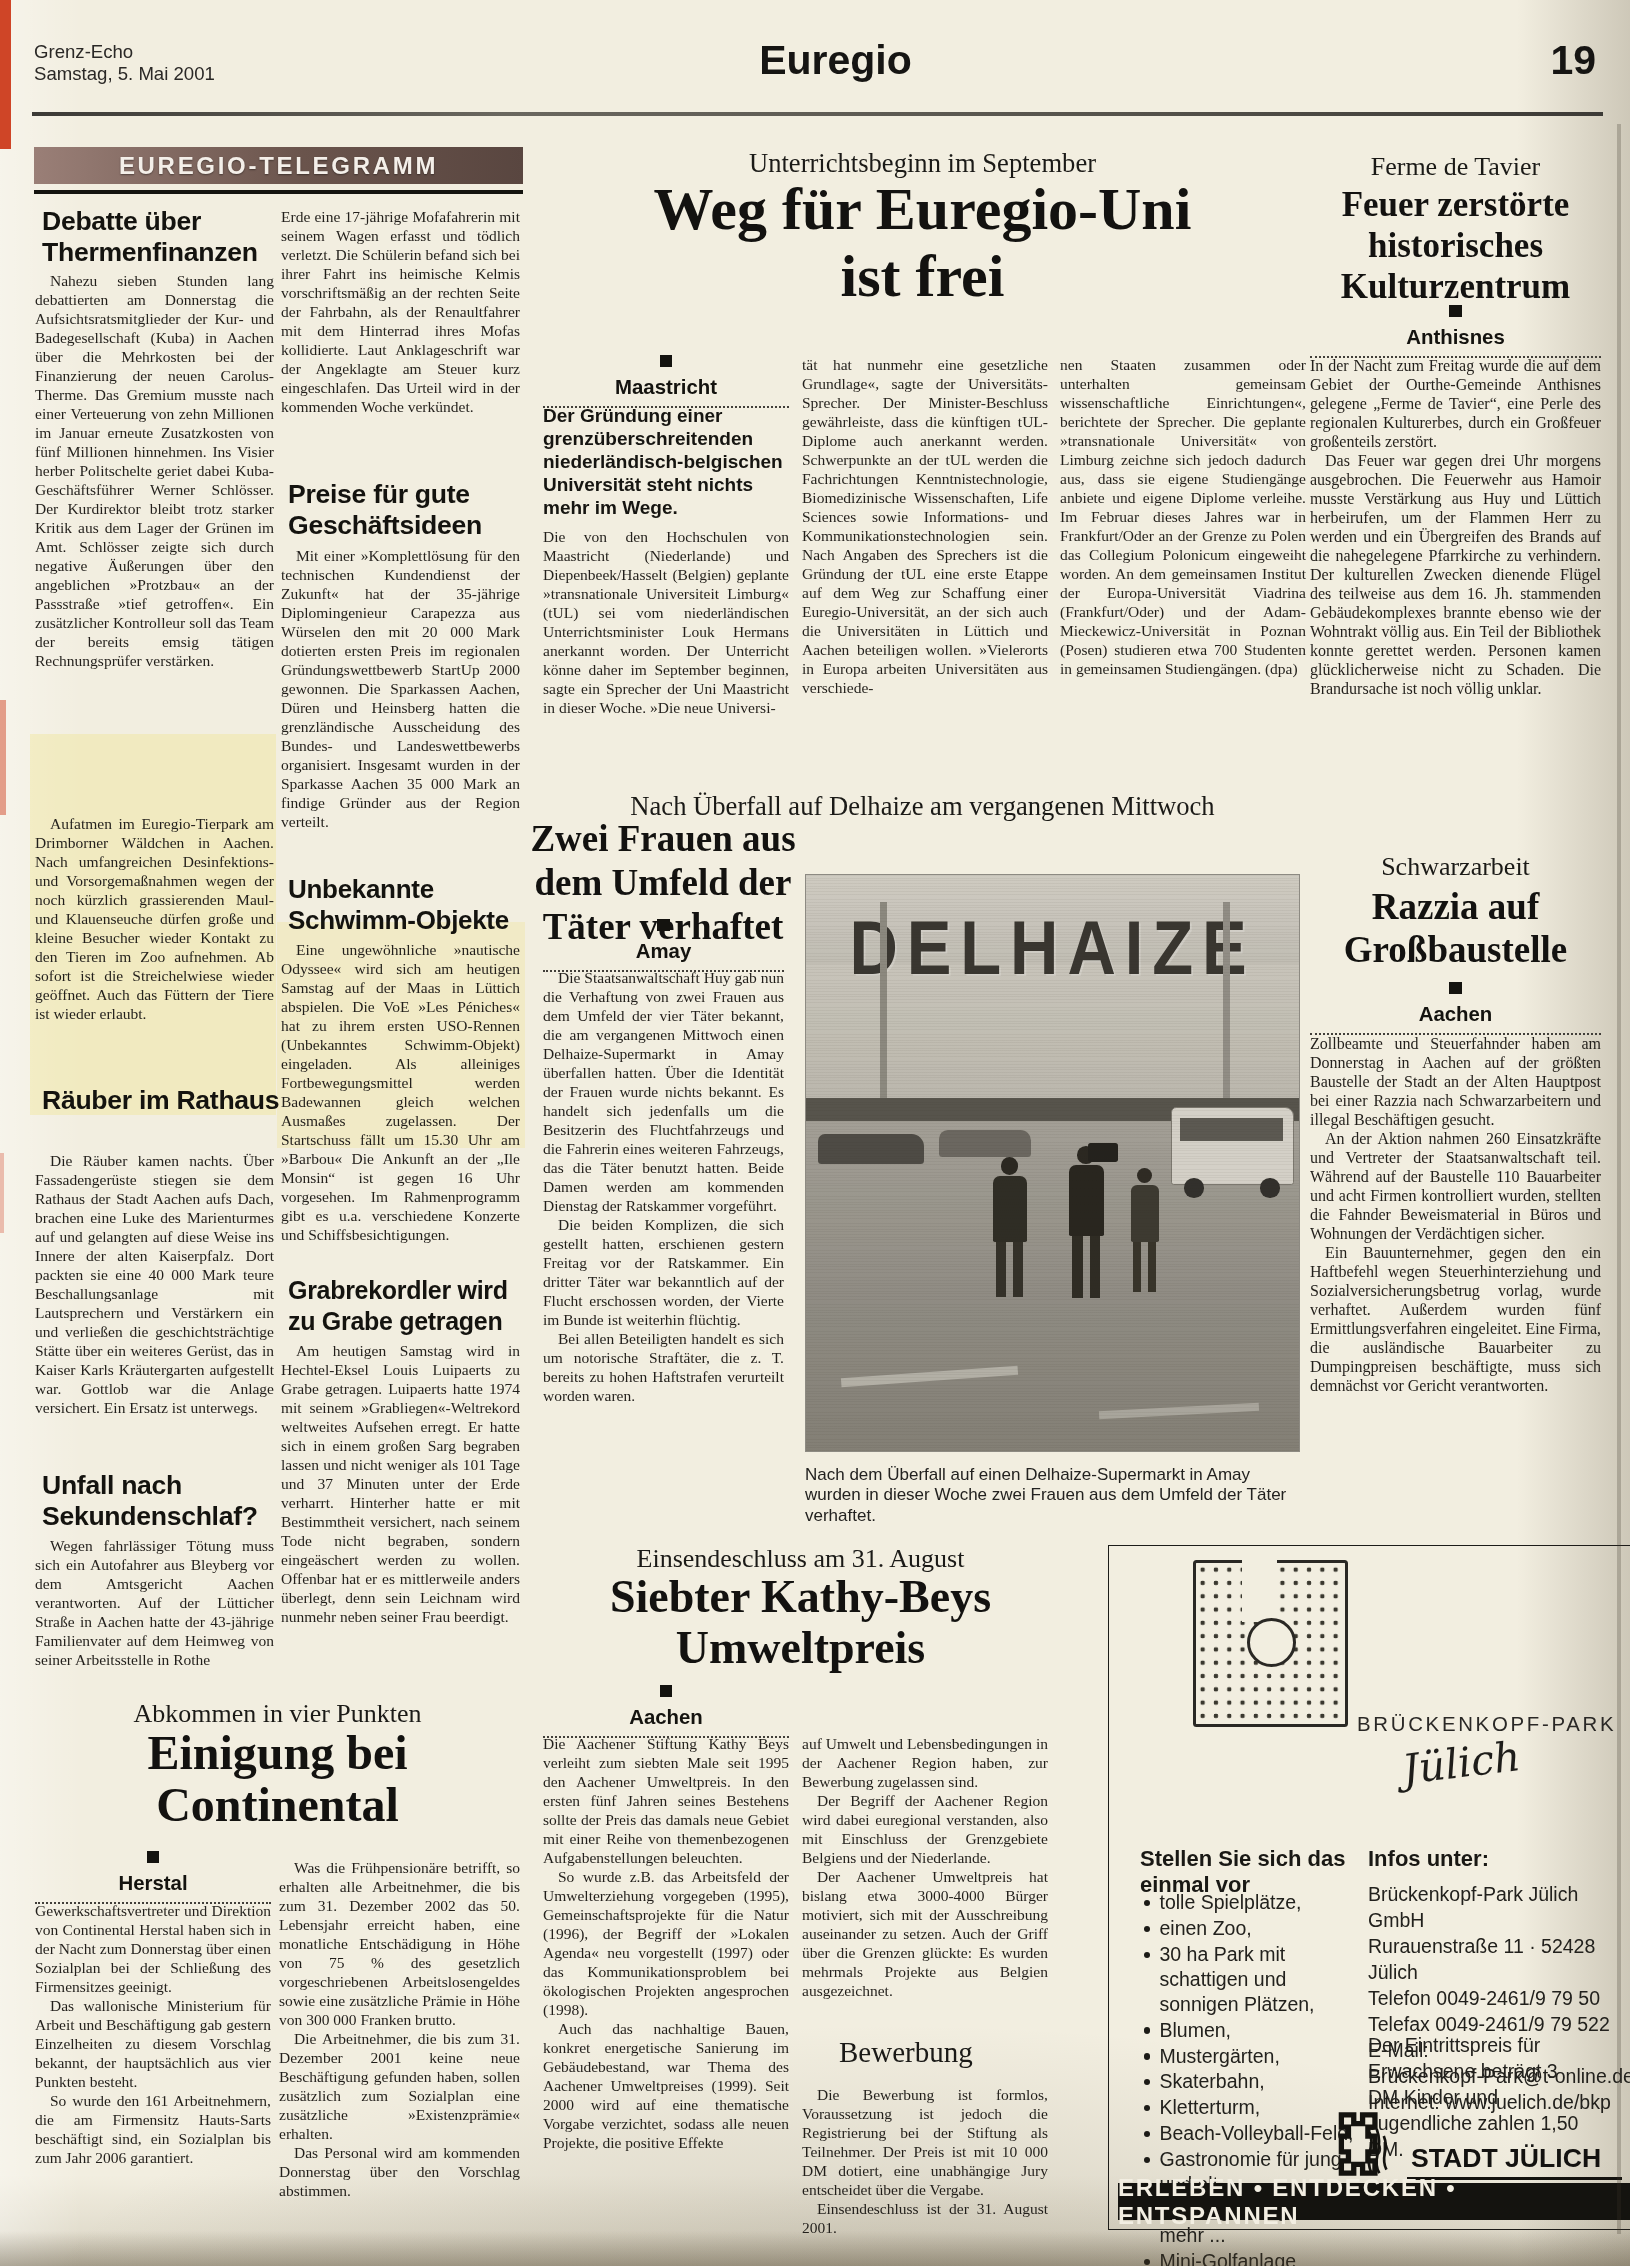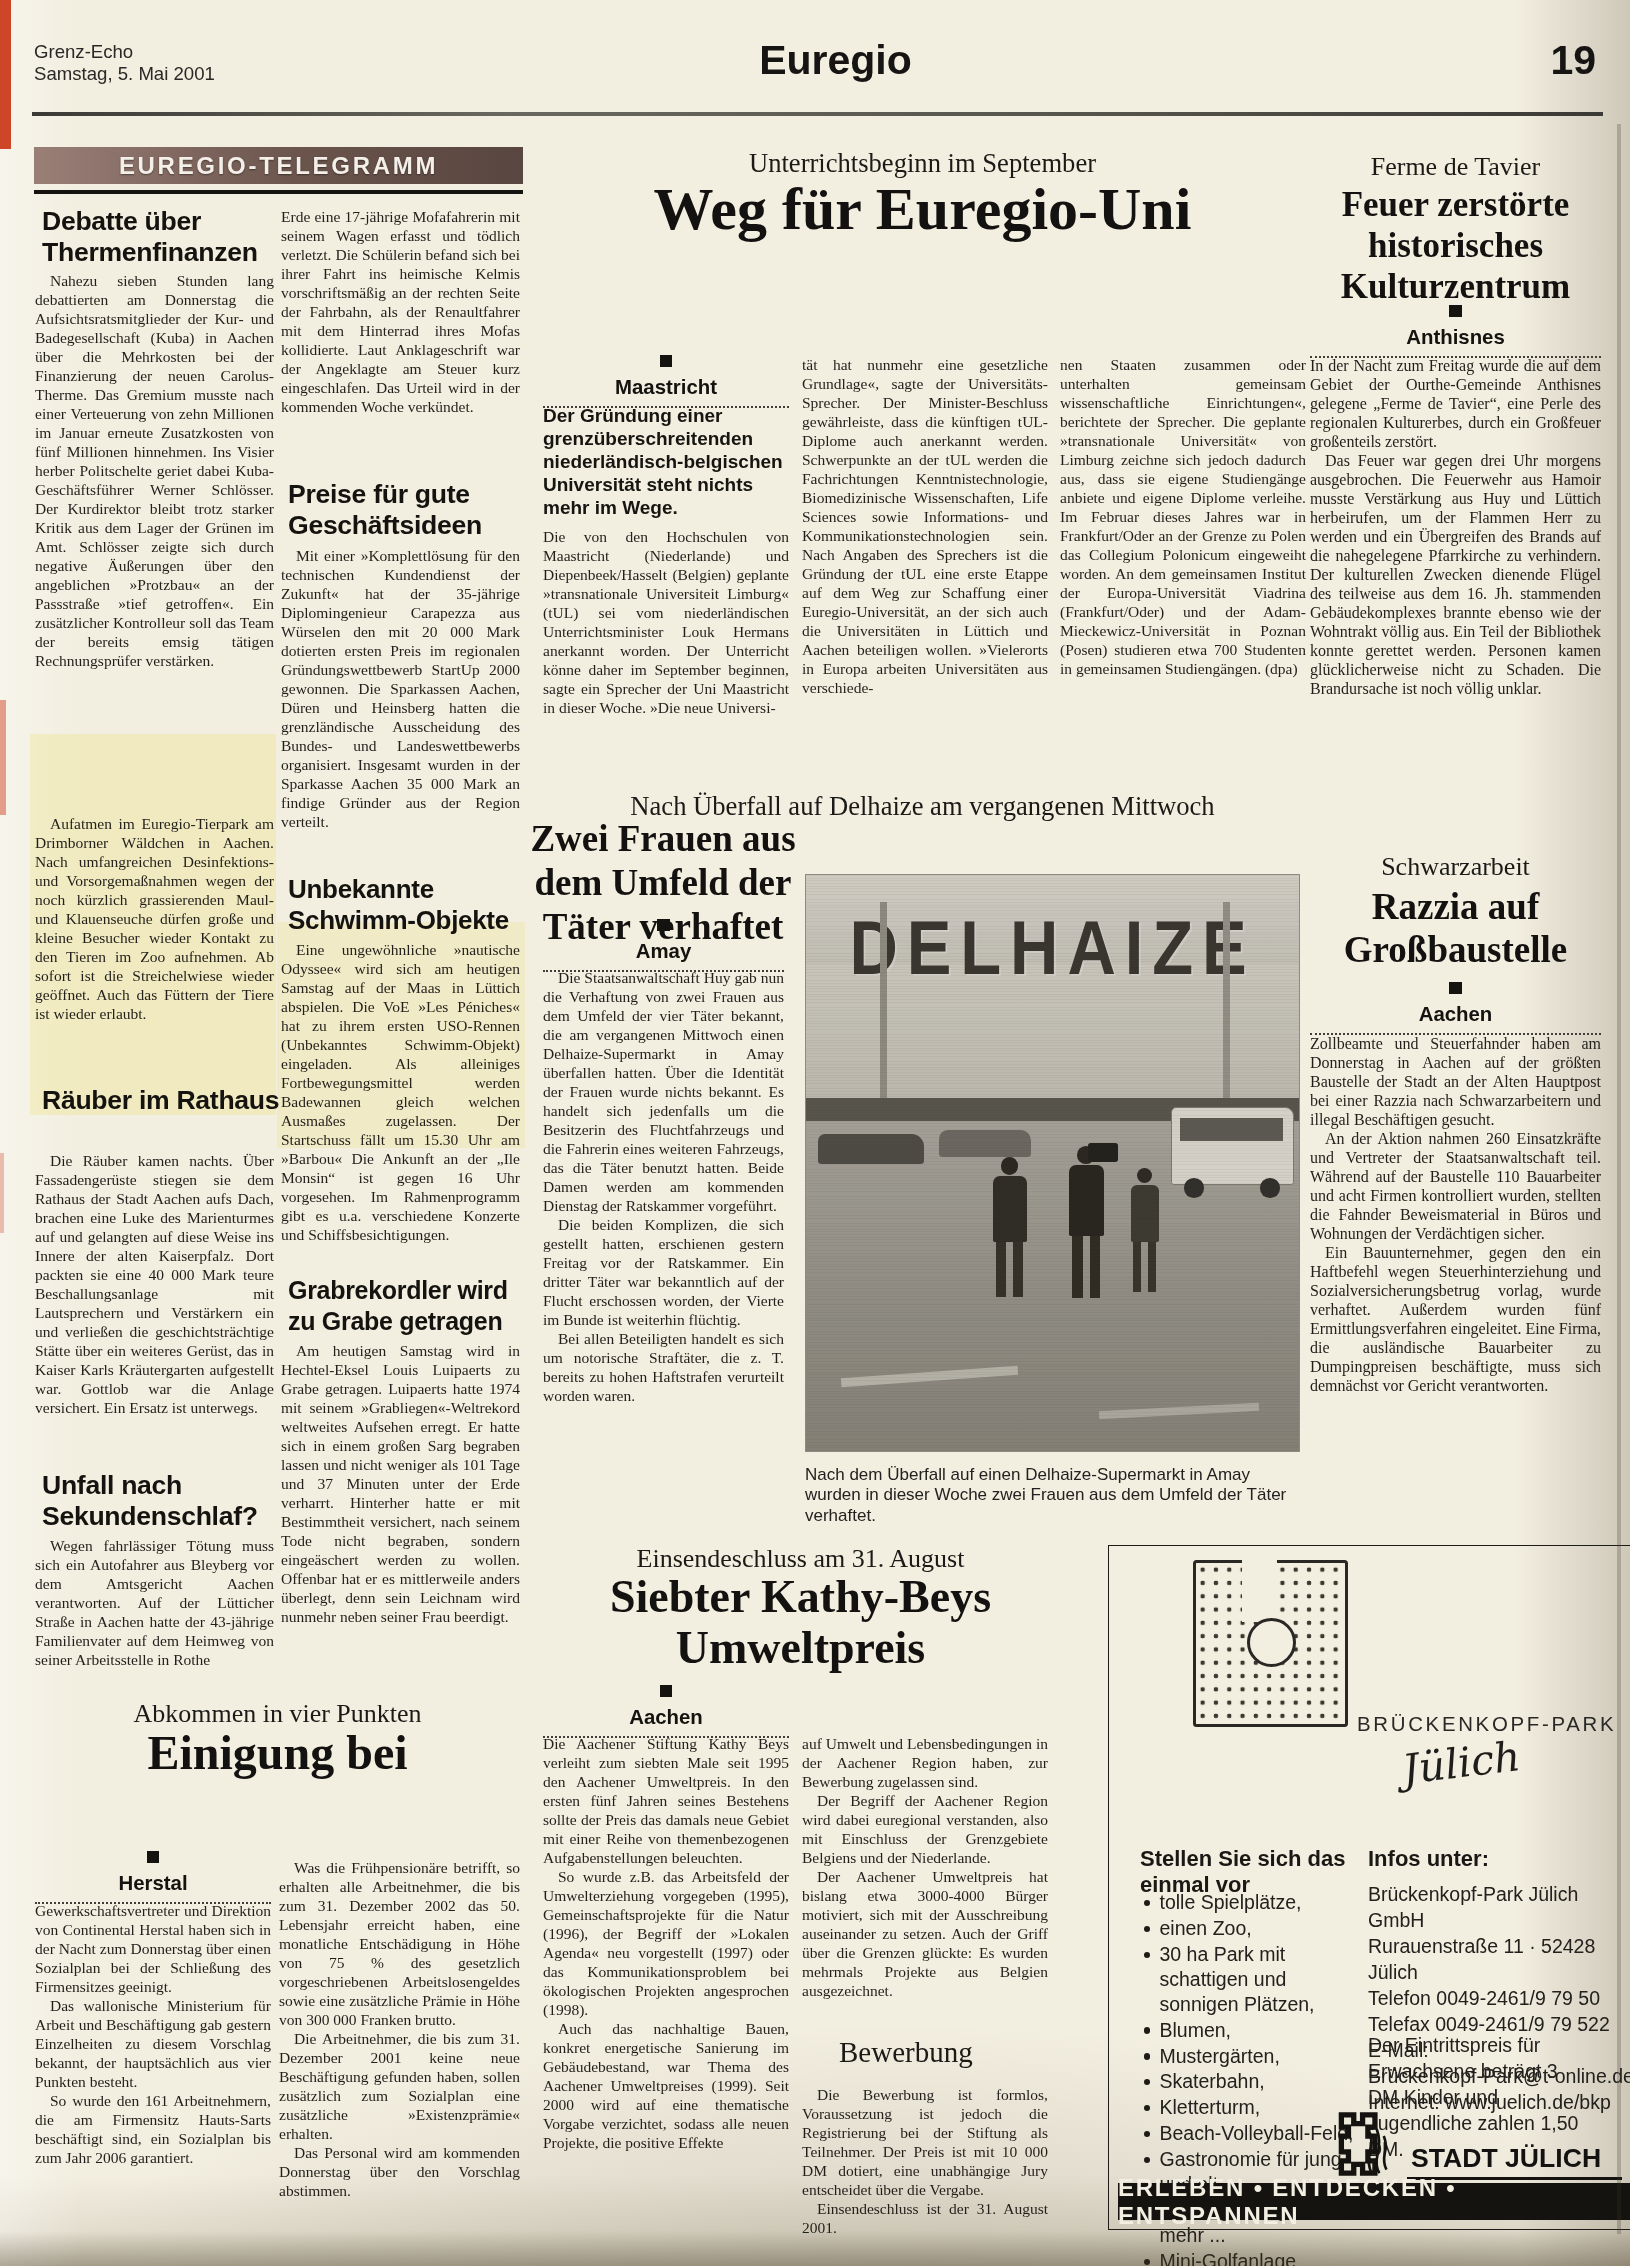--- a/index.html
+++ b/index.html
@@ -102,20 +102,21 @@
     <p>Eine ungewöhnliche »nautische Odyssee« wird sich am heutigen Samstag auf der Maas in Lüttich abspielen. Die VoE »Les Péniches« hat zu ihrem ersten USO-Rennen (Unbekanntes Schwimm-Objekt) eingeladen. Als alleiniges Fortbewegungsmittel werden Badewannen gleich welchen Ausmaßes zugelassen. Der Startschuss fällt um 15.30 Uhr am »Barbou« Die Ankunft an der „Ile Monsin“ ist gegen 16 Uhr vorgesehen. Im Rahmenprogramm gibt es u.a. verschiedene Konzerte und Schiffsbesichtigungen.</p>
   </div>
   <div class="abs h-sans" style="left:281px;top:1275px;width:241px;font-size:25px;">Grabrekordler wird zu Grabe getragen</div>
   <div class="abs bodytext" style="left:281px;top:1341px;width:239px;">
     <p>Am heutigen Samstag wird in Hechtel-Eksel Louis Luipaerts zu Grabe getragen. Luipaerts hatte 1974 mit seinem »Grabliegen«-Weltrekord weltweites Aufsehen erregt. Er hatte sich in einem großen Sarg begraben lassen und nicht weniger als 101 Tage und 37 Minuten unter der Erde verharrt. Hinterher hatte er mit Bestimmtheit versichert, nach seinem Tode nicht begraben, sondern eingeäschert werden zu wollen. Offenbar hat er es mittlerweile anders überlegt, denn sein Leichnam wird nunmehr neben seiner Frau beerdigt.</p>
   </div>
 
   <div class="abs kicker" style="left:541px;top:149px;width:763px;font-size:26.6px;">Unterrichtsbeginn im September</div>
   <div class="abs hl" style="left:541px;top:176px;width:763px;font-size:60px;line-height:67px;">
     <div>Weg für Euregio-Uni</div>
+    <div>ist frei</div>
   </div>
   <div class="abs tag" style="left:543px;top:355px;width:246px;">
     <span class="sq"></span>
     <span>Maastricht</span>
   </div>
   <div class="abs lead" style="left:543px;top:404px;width:246px;">
     <p style="margin:0;">Der Gründung einer grenzüberschreitenden niederländisch-belgischen Universität steht nichts mehr im Wege.</p>
   </div>
   <div class="abs bodytext" style="left:543px;top:527px;width:246px;">
     <p class="ni">Die von den Hochschulen von Maastricht (Niederlande) und Diepenbeek/Hasselt (Belgien) geplante »transnationale Universiteit Limburg« (tUL) sei vom niederländischen Unterrichtsminister Louk Hermans anerkannt worden. Der Unterricht könne daher im September beginnen, sagte ein Sprecher der Uni Maastricht in dieser Woche. »Die neue Universi-</p>
@@ -234,20 +235,21 @@
   </div>
   <div class="abs subhead" style="left:802px;top:2036px;width:246px;">Bewerbung</div>
   <div class="abs bodytext" style="left:802px;top:2085px;width:246px;">
     <p>Die Bewerbung ist formlos, Voraussetzung ist jedoch die Registrierung bei der Stiftung als Teilnehmer. Der Preis ist mit 10 000 DM dotiert, eine unabhängige Jury entscheidet über die Vergabe.</p>
     <p>Einsendeschluss ist der 31. August 2001.</p>
   </div>
 
   <div class="abs kicker" style="left:32px;top:1700px;width:491px;">Abkommen in vier Punkten</div>
   <div class="abs hl" style="left:32px;top:1727px;width:491px;font-size:48px;line-height:52px;">
     <div>Einigung bei</div>
+    <div>Continental</div>
   </div>
   <div class="abs tag" style="left:35px;top:1851px;width:236px;">
     <span class="sq"></span>
     <span>Herstal</span>
   </div>
   <div class="abs bodytext" style="left:35px;top:1901px;width:236px;">
     <p class="ni">Gewerkschaftsvertreter und Direktion von Continental Herstal haben sich in der Nacht zum Donnerstag über einen Sozialplan bei der Schließung des Firmensitzes geeinigt.</p>
     <p>Das wallonische Ministerium für Arbeit und Beschäftigung gab gestern Einzelheiten zu diesem Vorschlag bekannt, der hauptsächlich aus vier Punkten besteht.</p>
     <p>So wurde den 161 Arbeitnehmern, die am Firmensitz Hauts-Sarts beschäftigt sind, ein Sozialplan bis zum Jahr 2006 garantiert.</p>
   </div>

